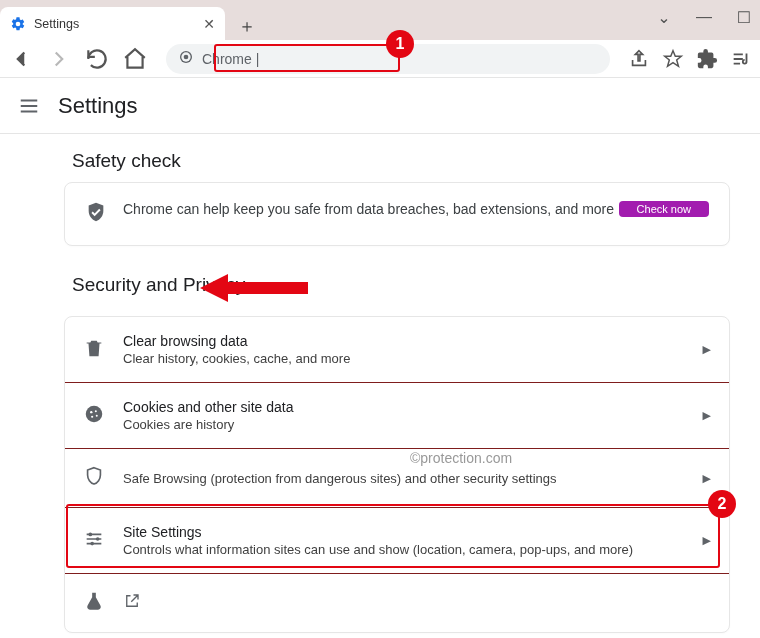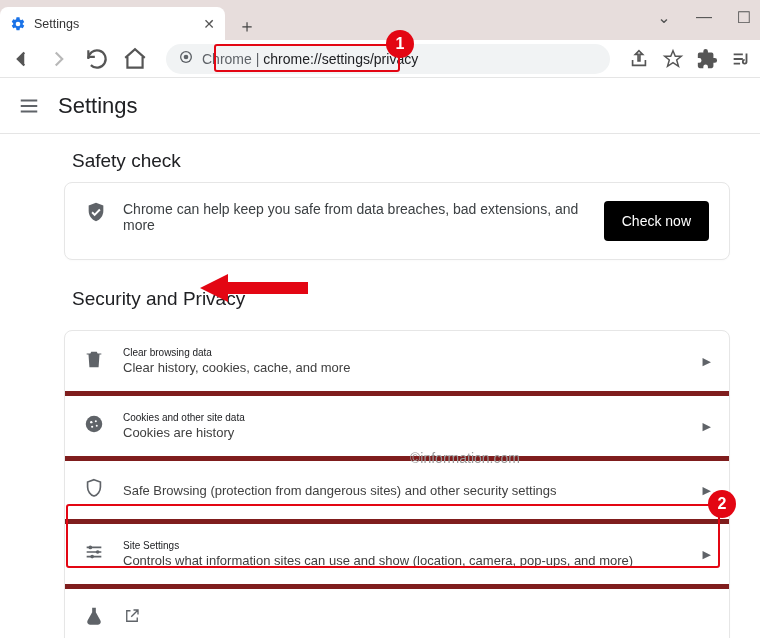--- a/index.html
+++ b/index.html
@@ -27,29 +27,29 @@
   .settings-header { height:56px; display:flex; align-items:center; padding:0 18px; border-bottom:1px solid #e5e5e5;}
   .hamburger { width:22px;height:22px; color:#5f6368; cursor:pointer; margin-right:18px;}
   .settings-title { font-size:22px; color:#202124; font-weight:500;}
   
   .content { padding:8px 6px 0 6px;}
   .section-label { font-size:19px; color:#202124; font-weight:500; padding:8px 0 10px 8px;}
   .card { border:1px solid #e6e6e6; border-radius:8px; background:#fff; box-shadow:0 1px 2px rgba(0,0,0,0.02);}
   .safety-card { display:flex; align-items:flex-start; padding:18px 20px;}
   .safety-card .shield { color:#5f6368; width:22px; margin-right:16px;}
   .safety-card .text { flex:1; font-size:14px; color:#3c4043;}
-  .btn-primary { background:#000000; color:#fff; font-size:14px; padding:12px 18px; border:none; border-radius:4px; cursor:pointer; font-weight:500;}
+  .btn-primary { background:#a21caf; color:#fff; font-size:11px; padding:2px 18px; border:none; border-radius:4px; cursor:pointer; font-weight:500;}
   .gap { height:28px;}
   .sec-label-row { display:flex; align-items:center; padding-left:8px; margin-bottom:20px;}
   .sec-label-row .section-label { padding:0;}
-  .list-card .row { display:flex; align-items:center; padding:16px 18px 16px 18px; border-top:5px solid #7f1d1d; cursor:pointer; position:relative;}
+  .list-card .row { display:flex; align-items:center; padding:16px 18px 16px 18px; border-top:1px solid #7f1d1d; cursor:pointer; position:relative;}
   .list-card .row:first-child { border-top:none;}
   .row .row-icon { width:22px; color:#5f6368; margin-right:18px; flex-shrink:0;}
   .row .row-text { flex:1; min-width:0;}
-  .row .row-title { font-size:10px; color:#202124; margin-bottom:2px;}
+  .row .row-title { font-size:14px; color:#202124; margin-bottom:2px;}
   .row .row-sub { font-size:13px; color:#404040;}
   .row .chevron { color:#5f6368; font-size:11px;}
   .ext-icon { color:#5f6368; width:18px;}
   .watermark { position:absolute; left:410px; top:450px; color:#999; font-size:14px; font-style:normal; pointer-events:none;}
   
   .badge { position:absolute; width:28px;height:28px; background:#e30613; border-radius:50%; color:#fff; font-weight:700; font-size:16px; display:flex;align-items:center;justify-content:center; z-index:50; pointer-events:none;}
   .red-box { position:absolute; border:2px solid #e30613; border-radius:3px; z-index:40; pointer-events:none;}
   .arrow-svg { position:absolute; z-index:45; pointer-events:none;}
   
   svg { width:100%; height:100%; }
@@ -100,21 +100,20 @@
         <path d="M5 10v10h14V10" stroke="currentColor" stroke-width="2" fill="none"></path>
       </svg>
     </div>
   <div class="omnibox">
     <span class="icon"><svg viewBox="0 0 24 24">
           <circle cx="12" cy="12" r="9" fill="#5f6368"></circle>
           <circle cx="12" cy="12" r="7" fill="#f1f3f4"></circle>
           <circle cx="12" cy="12" r="3.5" fill="#5f6368"></circle>
         </svg></span>
     <span class="prefix">Chrome |</span>
-    <span class="url">chrome://settings/privacy</span>
   </div>
   <div class="tool-icon">
       <svg viewBox="0 0 24 24">
         <path d="M12 3l4 4h-3v7h-2V7H8l4-4zM5 13v6h14v-6" stroke="currentColor" stroke-width="1.8" fill="none"></path>
       </svg>
     </div>
   <div class="tool-icon">
       <svg viewBox="0 0 24 24">
         <path d="M12 3l2.5 6H21l-5 4 2 7-6-4-6 4 2-7-5-4h6.5z" stroke="currentColor" stroke-width="1.6" fill="none"></path>
       </svg>
@@ -219,21 +218,21 @@
             <path fill="currentColor" d="M10 3h4v5l5 9a3 3 0 0 1-2.6 4.5H7.6A3 3 0 0 1 5 17l5-9V3z"></path>
           </svg></div>
       <div class="ext-icon"><svg viewBox="0 0 24 24">
             <path fill="none" stroke="currentColor" stroke-width="1.8" d="M14 4h6v6M20 4l-9 9M19 14v5H5V5h5"></path>
           </svg></div>
     </div>
   </div>
 
 </div>
 
-<div class="watermark">©information.com</div>
+<div class="watermark">©protection.com</div>
 
 <div class="red-box" style="left:214px; top:44px; width:186px; height:28px;"></div>
 <div class="badge" style="left:386px; top:30px;">1</div>
 
 <svg class="arrow-svg" style="left:200px; top:268px; width:110px; height:40px;" viewBox="0 0 110 40">
   <defs></defs>
   <polygon points="0,20 28,6 28,14 108,14 108,26 28,26 28,34" fill="#e30613"></polygon>
 </svg>
 
 <div class="red-box" style="left:66px; top:504px; width:654px; height:64px;"></div>

